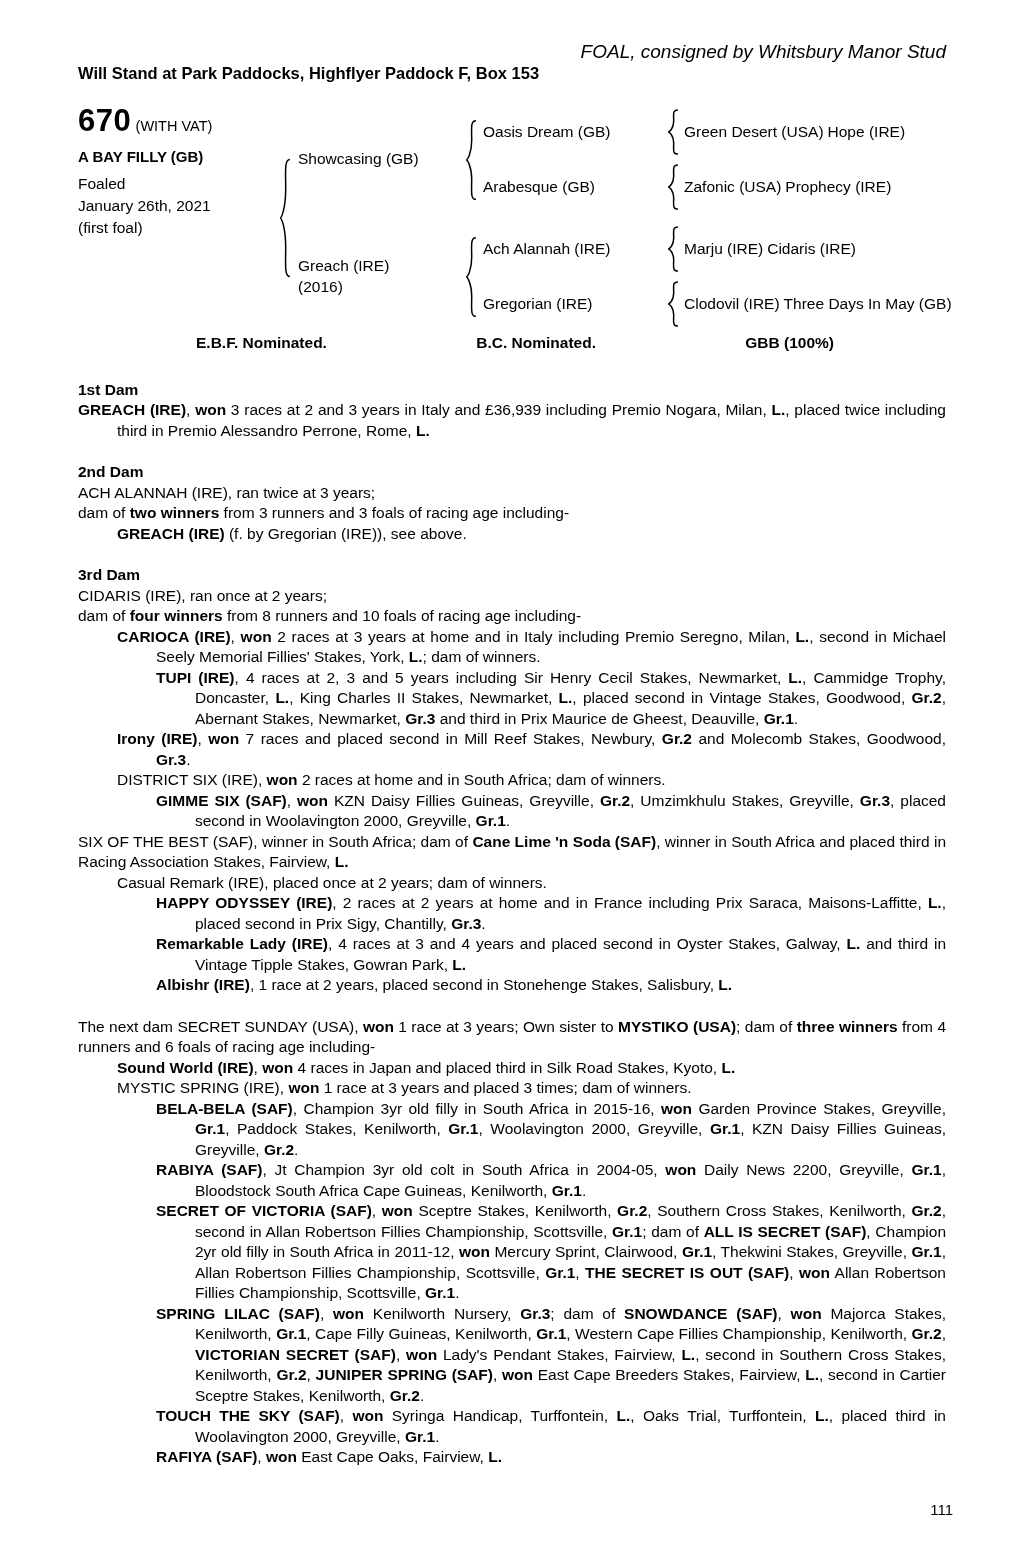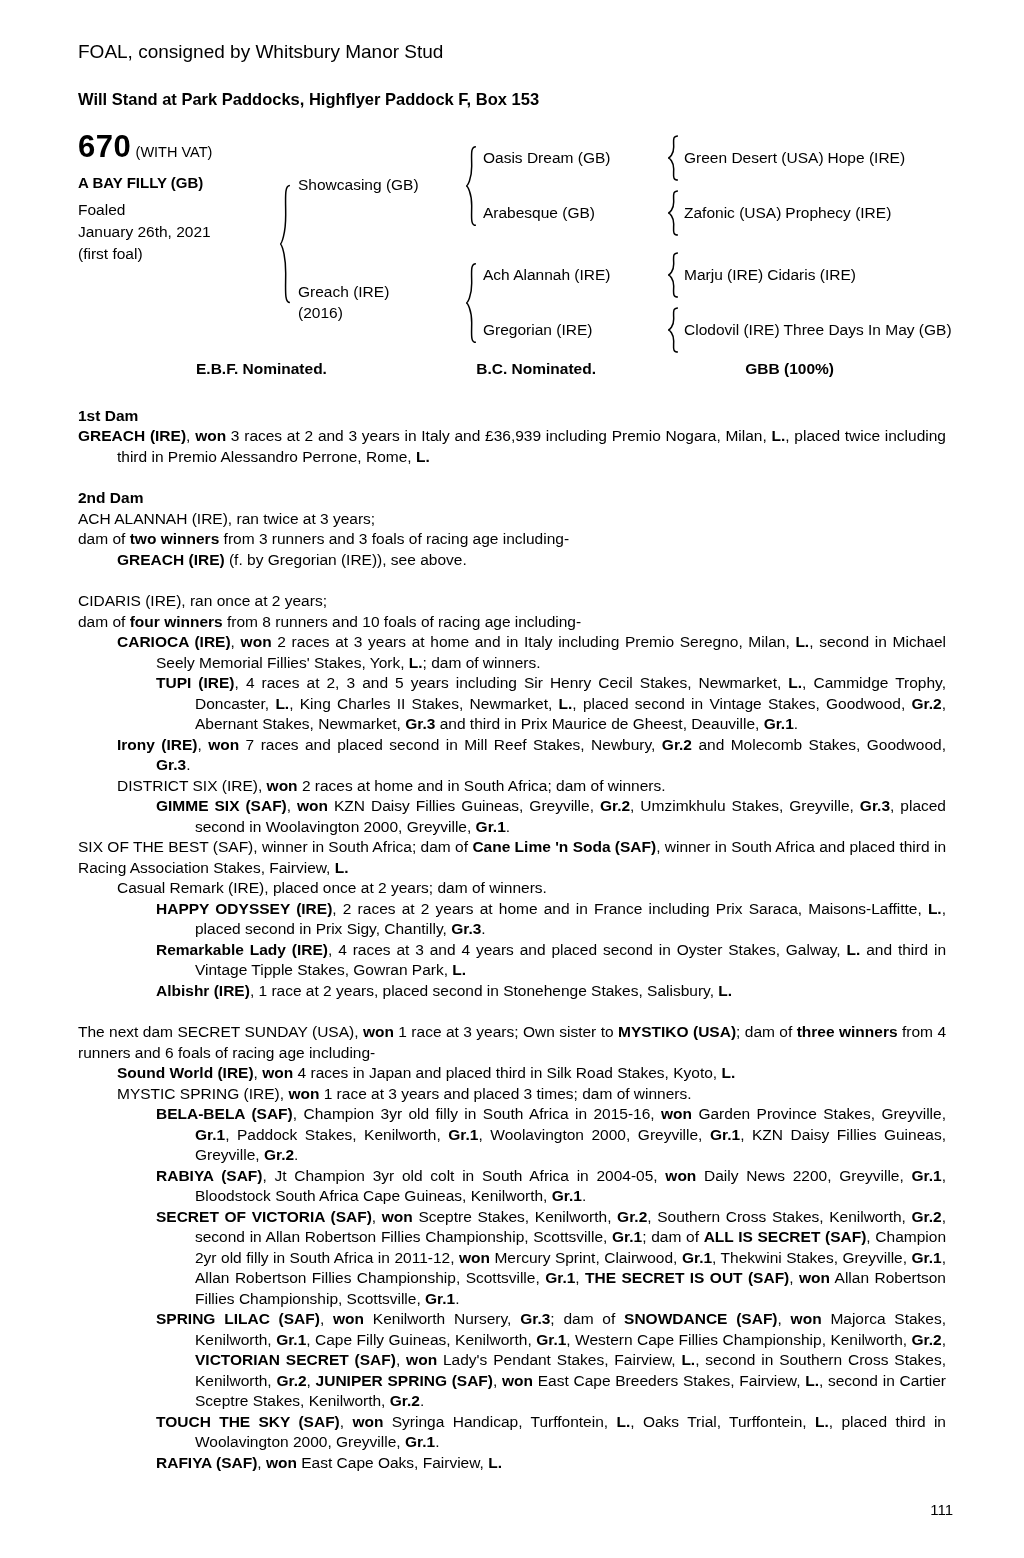--- a/index.html
+++ b/index.html
@@ -11,23 +11,23 @@
     color: #000000;
     font-family: "Liberation Sans", sans-serif;
     font-size: 15.5px;
     line-height: 20.5px;
     padding: 42px 78px 0 78px;
     position: relative;
     overflow: hidden;
   }
   
   .consign-title {
-    text-align: left;
+    text-align: right;
+    font-style: italic;
     font-size: 19px;
-    margin-bottom: 26px;
   }
   .stand-line {
     font-weight: bold;
     font-size: 16.5px;
     margin-bottom: 26px;
   }
   
   .ped { display: flex; align-items: center; margin-bottom: 6px; }
   .ped-left { width: 200px; flex: 0 0 200px; align-self: flex-start; padding-top: 2px; }
   .lot-line { margin-bottom: 10px; white-space: nowrap; }
@@ -168,20 +168,21 @@
         <div class="dam-heading">1st Dam</div>
         <p class="para indent-0"><span class="b">GREACH (IRE)</span><span>, </span><span class="b">won</span><span> 3 races at 2 and 3 years in Italy and £36,939 including Premio Nogara, Milan, </span><span class="b">L.</span><span>, placed twice including third in Premio Alessandro Perrone, Rome, </span><span class="b">L.</span></p>
       </section>
       <section class="dam-section">
         <div class="dam-heading">2nd Dam</div>
         <p class="para indent-0"><span>ACH ALANNAH (IRE), ran twice at 3 years;</span></p>
         <p class="para indent-0"><span>dam of </span><span class="b">two winners</span><span> from 3 runners and 3 foals of racing age including-</span></p>
         <p class="para indent-1"><span class="b">GREACH (IRE)</span><span> (f. by Gregorian (IRE)), see above.</span></p>
       </section>
       <section class="dam-section">
+        <div class="dam-heading">3rd Dam</div>
         <p class="para indent-0"><span>CIDARIS (IRE), ran once at 2 years;</span></p>
         <p class="para indent-0"><span>dam of </span><span class="b">four winners</span><span> from 8 runners and 10 foals of racing age including-</span></p>
         <p class="para indent-1"><span class="b">CARIOCA (IRE)</span><span>, </span><span class="b">won</span><span> 2 races at 3 years at home and in Italy including Premio Seregno, Milan, </span><span class="b">L.</span><span>, second in Michael Seely Memorial Fillies' Stakes, York, </span><span class="b">L.</span><span>; dam of winners.</span></p>
         <p class="para indent-2"><span class="b">TUPI (IRE)</span><span>, 4 races at 2, 3 and 5 years including Sir Henry Cecil Stakes, Newmarket, </span><span class="b">L.</span><span>, Cammidge Trophy, Doncaster, </span><span class="b">L.</span><span>, King Charles II Stakes, Newmarket, </span><span class="b">L.</span><span>, placed second in Vintage Stakes, Goodwood, </span><span class="b">Gr.2</span><span>, Abernant Stakes, Newmarket, </span><span class="b">Gr.3</span><span> and third in Prix Maurice de Gheest, Deauville, </span><span class="b">Gr.1</span><span>.</span></p>
         <p class="para indent-1"><span class="b">Irony (IRE)</span><span>, </span><span class="b">won</span><span> 7 races and placed second in Mill Reef Stakes, Newbury, </span><span class="b">Gr.2</span><span> and Molecomb Stakes, Goodwood, </span><span class="b">Gr.3</span><span>.</span></p>
         <p class="para indent-1"><span class="i">DISTRICT SIX (IRE)</span><span>, </span><span class="b">won</span><span> 2 races at home and in South Africa; dam of winners.</span></p>
         <p class="para indent-2"><span class="b">GIMME SIX (SAF)</span><span>, </span><span class="b">won</span><span> KZN Daisy Fillies Guineas, Greyville, </span><span class="b">Gr.2</span><span>, Umzimkhulu Stakes, Greyville, </span><span class="b">Gr.3</span><span>, placed second in Woolavington 2000, Greyville, </span><span class="b">Gr.1</span><span>.</span></p>
         <p class="para indent-3 nohang"><span class="i">SIX OF THE BEST (SAF)</span><span>, winner in South Africa; dam of </span><span class="b">Cane Lime 'n Soda (SAF)</span><span>, winner in South Africa and placed third in Racing Association Stakes, Fairview, </span><span class="b">L.</span></p>
         <p class="para indent-1"><span>Casual Remark (IRE), placed once at 2 years; dam of winners.</span></p>
         <p class="para indent-2"><span class="b">HAPPY ODYSSEY (IRE)</span><span>, 2 races at 2 years at home and in France including Prix Saraca, Maisons-Laffitte, </span><span class="b">L.</span><span>, placed second in Prix Sigy, Chantilly, </span><span class="b">Gr.3</span><span>.</span></p>

